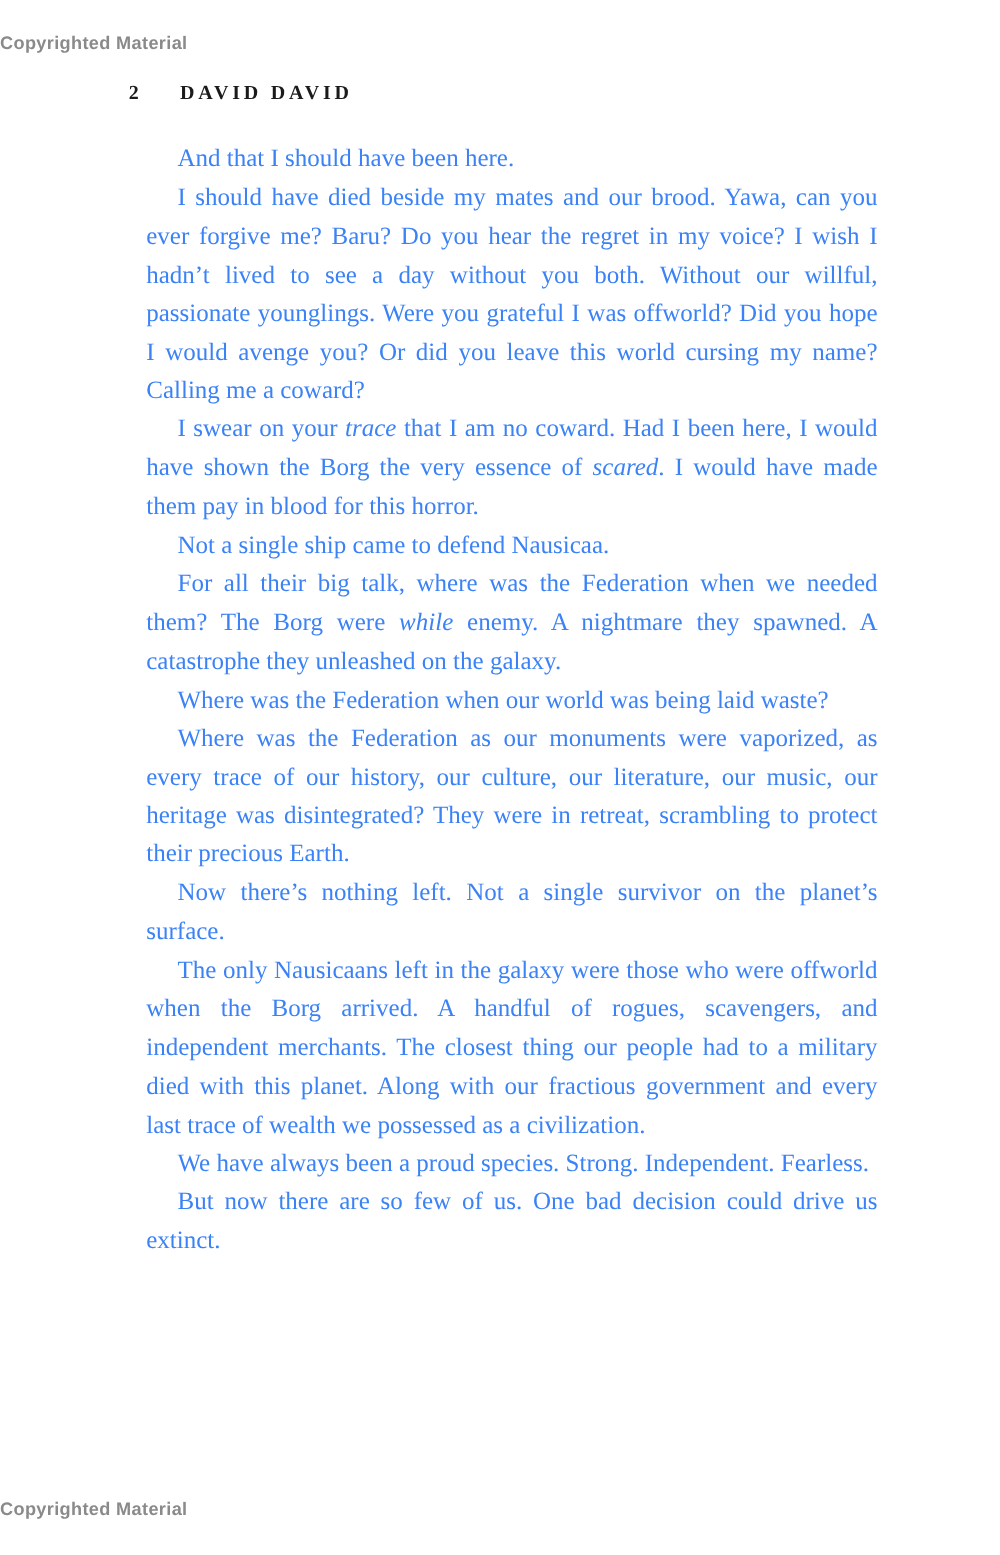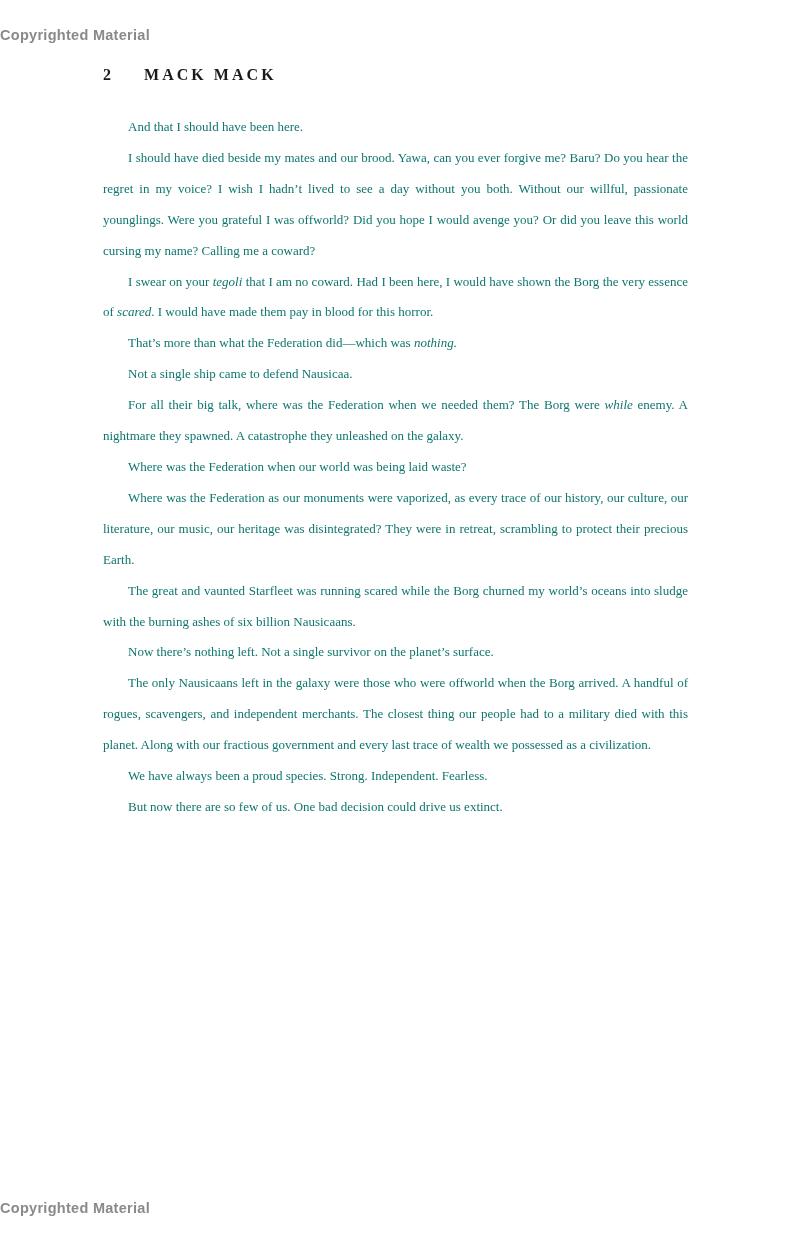--- a/index.html
+++ b/index.html
@@ -37,55 +37,53 @@
     letter-spacing: 0;
   }
   .author-name {
     display: inline-block;
     margin-left: 29px;
     letter-spacing: 0.19em;
   }
   .body-text {
     position: absolute;
     top: 112px;
-    left: 103px;
+    left: 117px;
     width: 585px;
-    color: #0f766e;
-    font-size: 13px;
+    color: #3b82f6;
+    font-size: 20px;
     line-height: 30.9px;
     text-align: justify;
   }
   .body-text p {
     margin: 0;
     padding: 0;
     text-indent: 25px;
   }
   .body-text em {
     font-style: italic;
   }
 </style>
 </head>
 <body>
 
 <div class="notice notice-top">Copyrighted Material</div>
 
 <header class="running-header">
   <span class="page-number">2</span>
-  <span class="author-name">MACK MACK</span>
+  <span class="author-name">DAVID DAVID</span>
 </header>
 
 <main class="body-text" id="body-text">
     <p><span>And that I should have been here.</span></p>
     <p><span>I should have died beside my mates and our brood. Yawa, can you ever forgive me? Baru? Do you hear the regret in my voice? I wish I hadn’t lived to see a day without you both. Without our willful, passionate younglings. Were you grateful I was offworld? Did you hope I would avenge you? Or did you leave this world cursing my name? Calling me a coward?</span></p>
-    <p><span>I swear on your </span><em>tegoli</em><span> that I am no coward. Had I been here, I would have shown the Borg the very essence of </span><em>scared</em><span>. I would have made them pay in blood for this horror.</span></p>
-    <p><span>That’s more than what the Federation did—which was </span><em>nothing.</em></p>
+    <p><span>I swear on your </span><em>trace</em><span> that I am no coward. Had I been here, I would have shown the Borg the very essence of </span><em>scared</em><span>. I would have made them pay in blood for this horror.</span></p>
     <p><span>Not a single ship came to defend Nausicaa.</span></p>
     <p><span>For all their big talk, where was the Federation when we needed them? The Borg were </span><em>while</em><span> enemy. A nightmare they spawned. A catastrophe they unleashed on the galaxy.</span></p>
     <p><span>Where was the Federation when our world was being laid waste?</span></p>
     <p><span>Where was the Federation as our monuments were vaporized, as every trace of our history, our culture, our literature, our music, our heritage was disintegrated? They were in retreat, scrambling to protect their precious Earth.</span></p>
-    <p><span>The great and vaunted Starfleet was running scared while the Borg churned my world’s oceans into sludge with the burning ashes of six billion Nausicaans.</span></p>
     <p><span>Now there’s nothing left. Not a single survivor on the planet’s surface.</span></p>
     <p><span>The only Nausicaans left in the galaxy were those who were offworld when the Borg arrived. A handful of rogues, scavengers, and independent merchants. The closest thing our people had to a military died with this planet. Along with our fractious government and every last trace of wealth we possessed as a civilization.</span></p>
     <p><span>We have always been a proud species. Strong. Independent. Fearless.</span></p>
     <p><span>But now there are so few of us. One bad decision could drive us extinct.</span></p>
   </main>
 
 <div class="notice notice-bottom">Copyrighted Material</div>
 
 </body></html>

